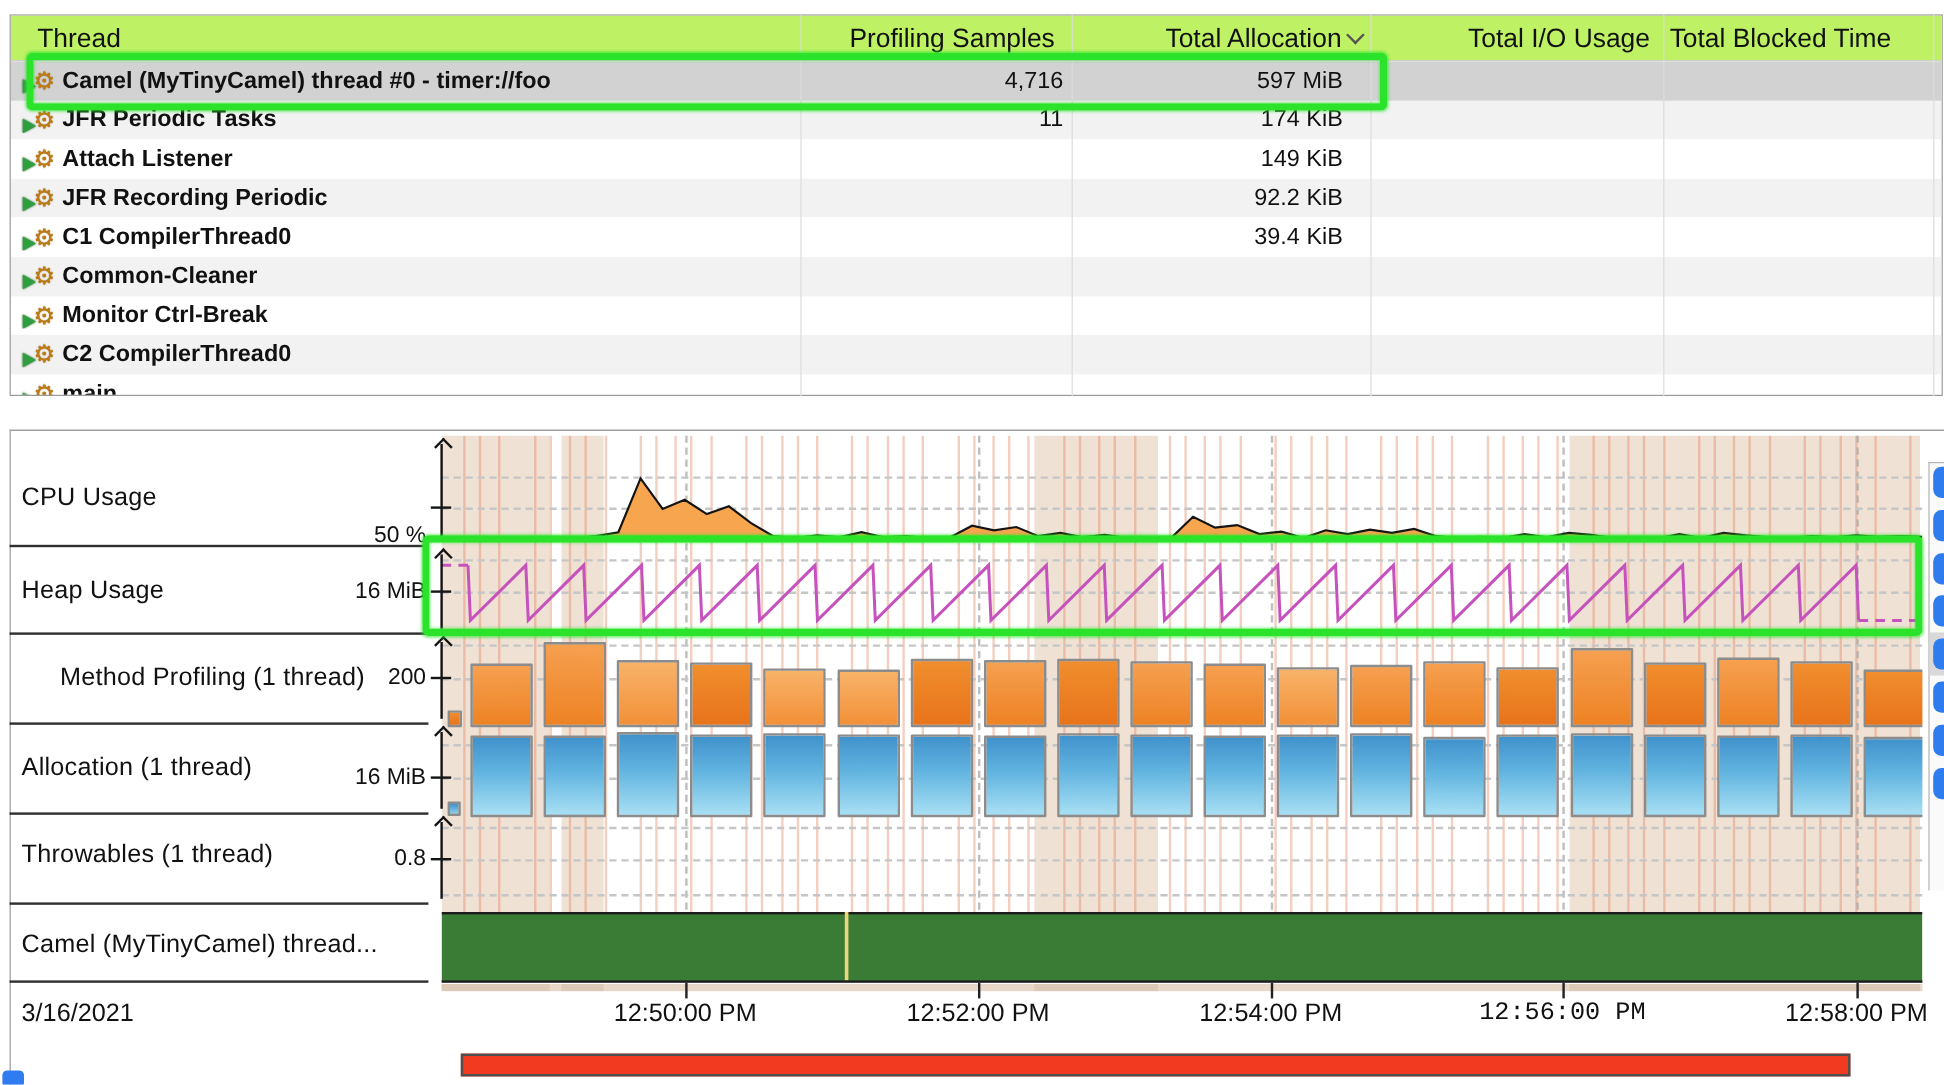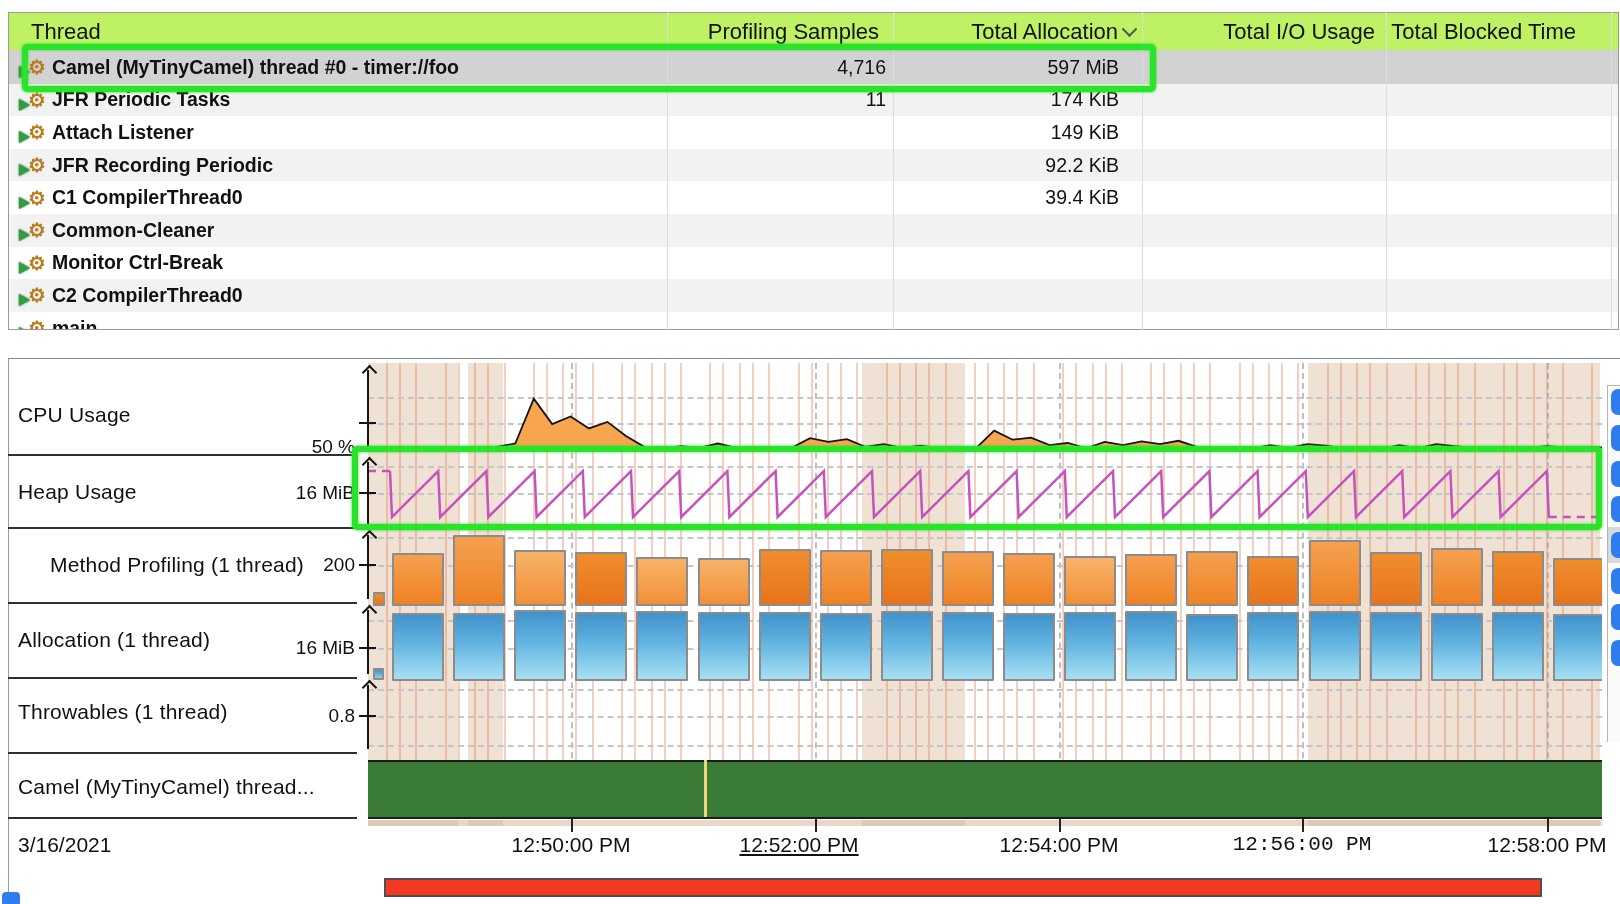--- a/index.html
+++ b/index.html
@@ -377,21 +377,21 @@
     </div>
   <div id="tticks">
       <div class="ttick" style="position: absolute; left: 571px; top: 819px; width: 2px; height: 13px;"></div>
       <div class="ttick" style="position: absolute; left: 815px; top: 819px; width: 2px; height: 13px;"></div>
       <div class="ttick" style="position: absolute; left: 1059px; top: 819px; width: 2px; height: 13px;"></div>
       <div class="ttick" style="position: absolute; left: 1302px; top: 819px; width: 2px; height: 13px;"></div>
       <div class="ttick" style="position: absolute; left: 1547px; top: 819px; width: 2px; height: 13px;"></div>
     </div>
   <div id="tlabels">
       <div class="tlabel" style="left: 113px;">12:50:00 PM</div>
-      <div class="tlabel" style="left: 341px; text-decoration: underline;">12:52:00 PM</div>
+      <div class="tlabel" style="left: 357px;">12:52:00 PM</div>
       <div class="tlabel" style="left: 601px;">12:54:00 PM</div>
       <div class="tlabel" style="left: 844px; font-family: Liberation Mono, monospace;">12:56:00 PM</div>
       <div class="tlabel" style="left: 1089px;">12:58:00 PM</div>
     </div>
   <div class="datelab">3/16/2021</div>
 
   <div class="marker" style="left:352px;top:446px;width:1238px;height:72px"></div>
 
   <div class="sidepanel"></div>
   <div id="sidebtns">

